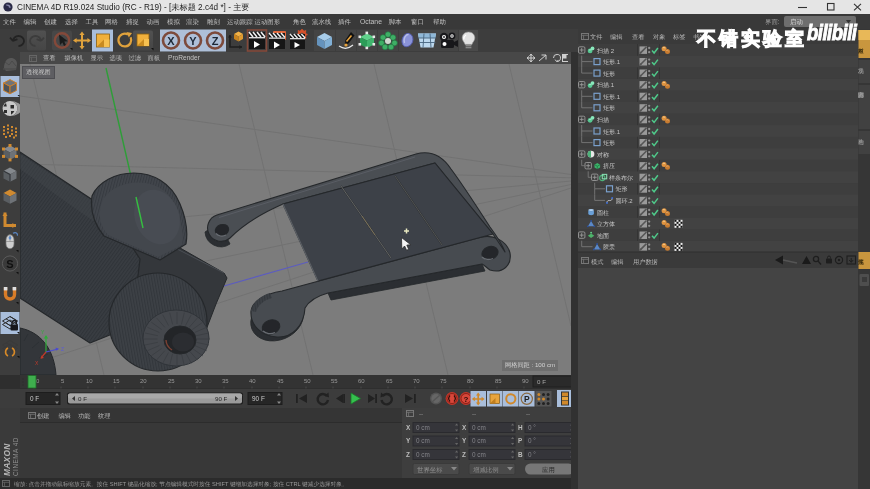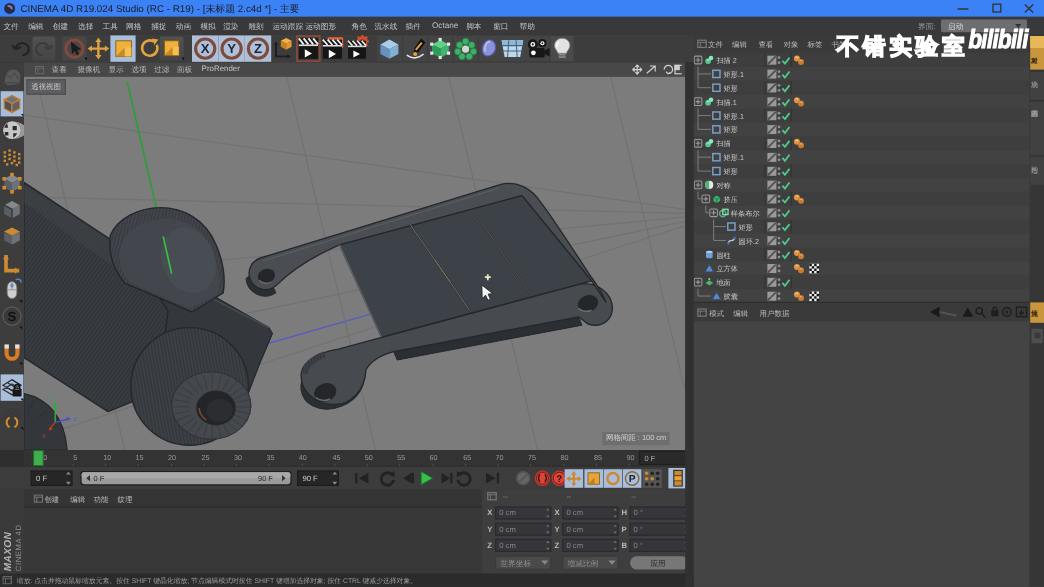--- a/index.html
+++ b/index.html
@@ -1,19 +1,19 @@
 <!DOCTYPE html>
 <html><head><meta charset="utf-8">
 <style>
   html,body{margin:0;padding:0;width:870px;height:489px;overflow:hidden;background:#3c3c3c;
     font-family:"Liberation Sans",sans-serif;-webkit-font-smoothing:antialiased;}
   .abs{position:absolute;}
   #page{position:relative;width:870px;height:489px;}
   
-  #titlebar{left:0;top:0;width:870px;height:14px;background:#3b82f6;color:#1c1c1c;font-size:8.2px;}
+  #titlebar{left:0;top:0;width:870px;height:14px;background:#e5e5e5;color:#1c1c1c;font-size:8.2px;}
   #titlebar .txt{position:absolute;left:17px;top:2px;letter-spacing:0;}
   
   #menubar{left:0;top:14px;width:870px;height:15px;background:#393939;color:#c3c3c3;font-size:6.4px;}
   #menubar span{position:absolute;top:4px;white-space:nowrap;}
   
   #toolbar{left:0;top:29px;width:870px;height:23px;background:#3d3d3d;border-bottom:1px solid #2e2e2e;}
   
   #leftbar{left:0;top:52px;width:20px;height:323px;background:#3d3d3d;border-right:1px solid #2f2f2f;}
   
   #vpmenu{left:20px;top:52px;width:551px;height:12px;background:#484848;color:#b9b9b9;font-size:6.3px;}

